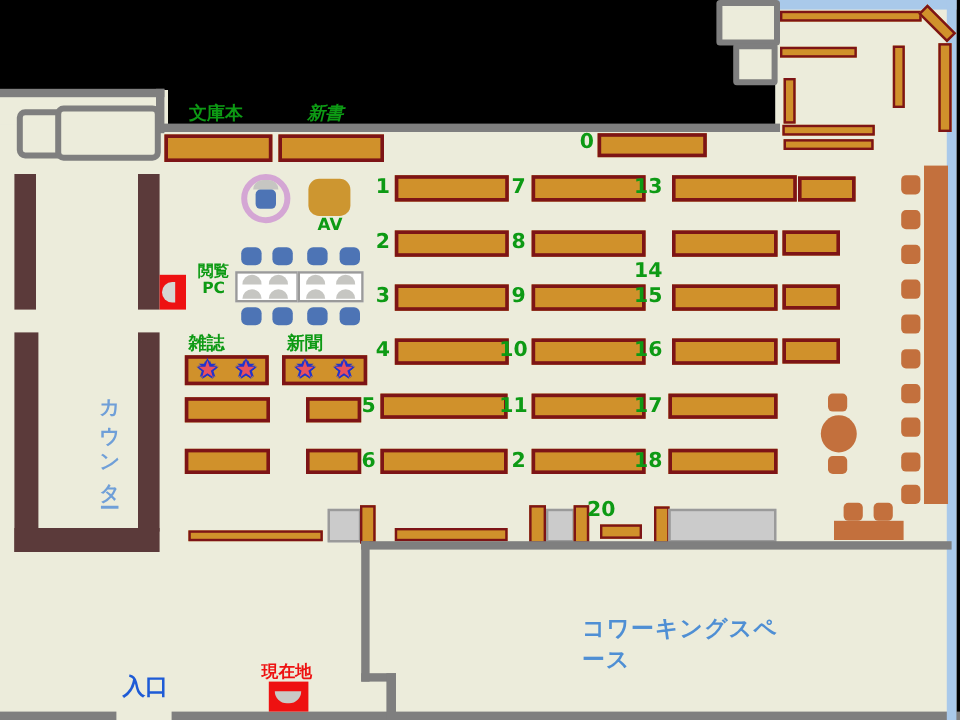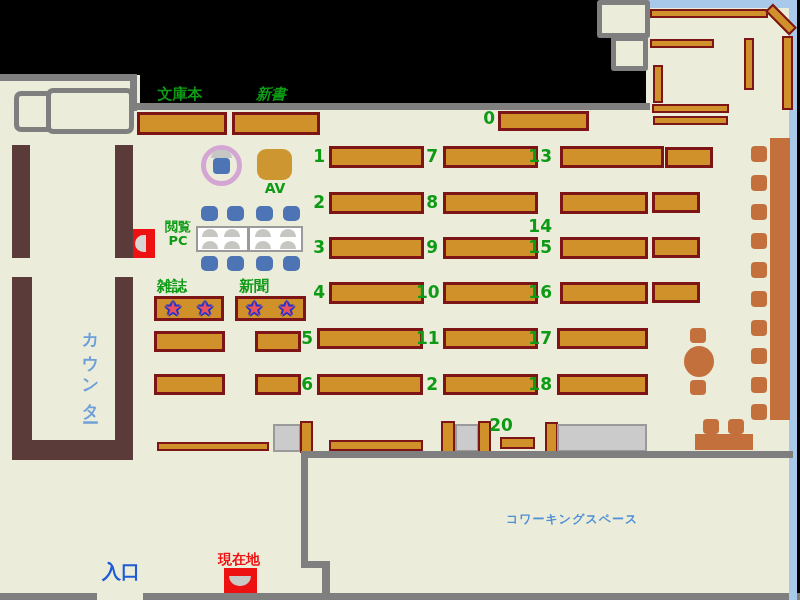--- a/index.html
+++ b/index.html
@@ -196,21 +196,21 @@
   <div class="abs chair" style="left:690px;top:328px;width:16px;height:15px;"></div>
   <div class="abs chair" style="left:690px;top:380px;width:16px;height:15px;"></div>
   <div class="abs chair" style="left:703px;top:419px;width:16px;height:15px;"></div>
   <div class="abs chair" style="left:728px;top:419px;width:16px;height:15px;"></div>
   <div class="abs terra" style="left:695px;top:434px;width:58px;height:16px;"></div>
 
   <div class="abs wall" style="left:301px;top:451px;width:492px;height:7px;"></div>
   <div class="abs wall" style="left:301px;top:451px;width:7px;height:117px;"></div>
   <div class="abs wall" style="left:301px;top:561px;width:29px;height:7px;"></div>
   <div class="abs wall" style="left:322px;top:561px;width:8px;height:39px;"></div>
-  <div class="abs bluetext" style="left:506px;top:511px;width:180px;font-size:12px;">コワーキングスペース</div>
+  <div class="abs bluetext" style="left:485px;top:511px;width:180px;font-size:19px;">コワーキングスペース</div>
 
   <div class="abs" style="left:102px;top:559px;font-size:19px;font-weight:bold;color:var(--entrance_blue);">入口</div>
   <div class="abs" style="left:218px;top:551px;font-size:14px;font-weight:bold;color:var(--accent_red);">現在地</div>
   <div class="abs" style="left:224px;top:568px;width:33px;height:25px;background:var(--accent_red);">
     <div class="abs" style="left:5px;top:8px;width:22px;height:10px;background:#c9c9c5;border-radius:0 0 11px 11px;"></div>
   </div>
 
 </div>
 
 </body></html>

